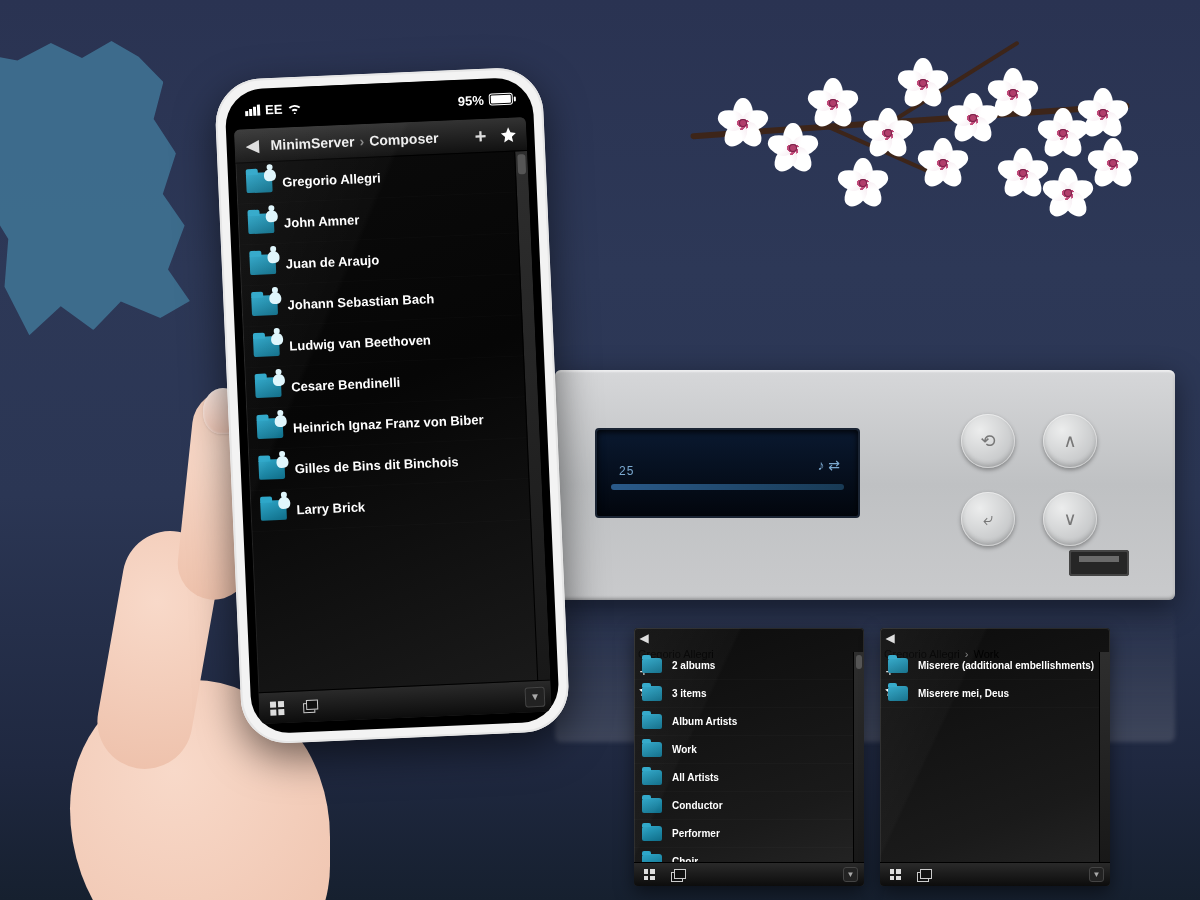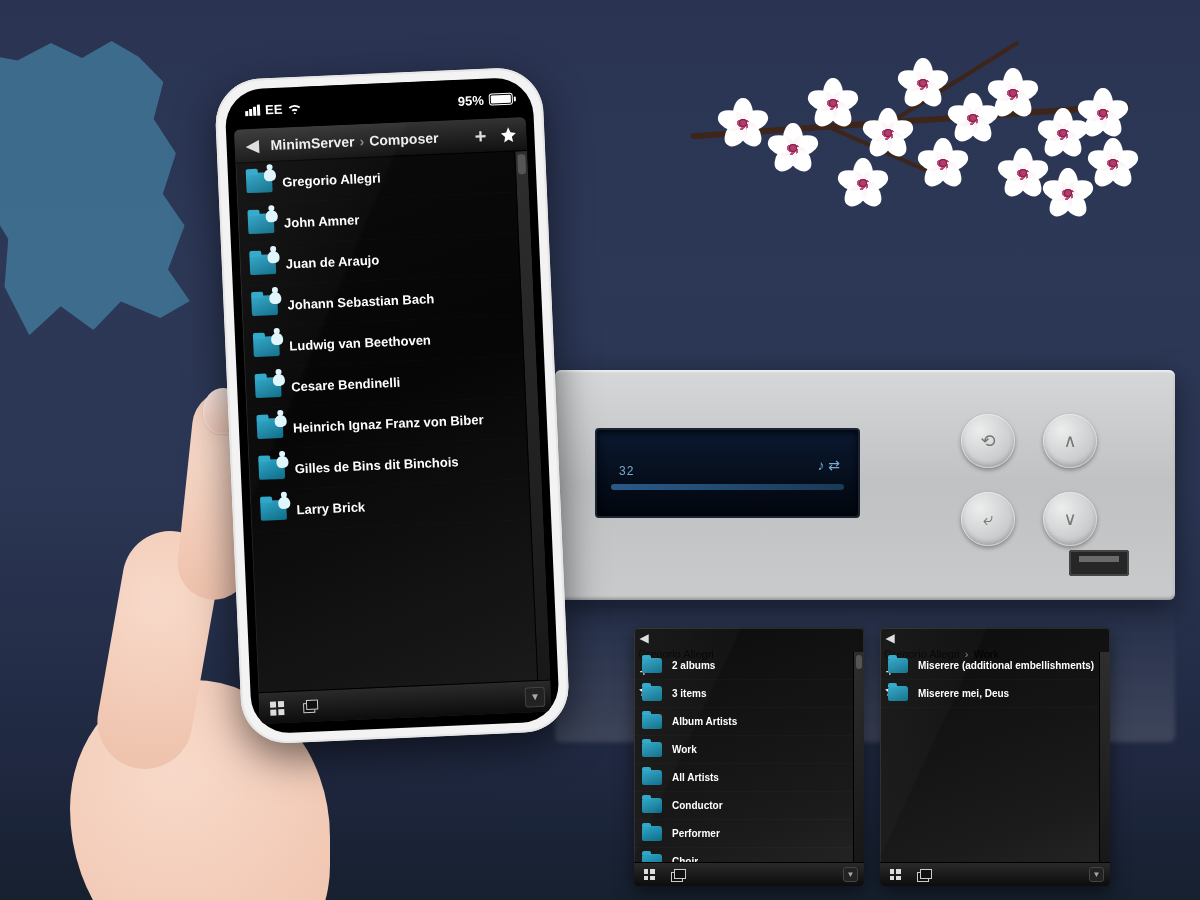--- a/index.html
+++ b/index.html
@@ -235,21 +235,21 @@
       <div class="petal" style="left: 13px; top: -2px; transform: rotate(72deg);"></div>
       <div class="petal" style="left: 13px; top: -2px; transform: rotate(144deg);"></div>
       <div class="petal" style="left: 13px; top: -2px; transform: rotate(216deg);"></div>
       <div class="petal" style="left: 13px; top: -2px; transform: rotate(288deg);"></div>
       <div class="c"></div>
     </div>
   </div>
 
 <div class="device">
   <div class="screen">
-    <span class="txt">32</span>
+    <span class="txt">25</span>
     <span class="glyph">♪ ⇄</span>
     <div class="line"></div>
   </div>
   <div class="knob" style="top:44px;right:160px;">
       <span>⟲</span>
     </div>
   <div class="knob" style="top:44px;right:78px;">
       <span>∧</span>
     </div>
   <div class="knob" style="top:122px;right:160px;">

